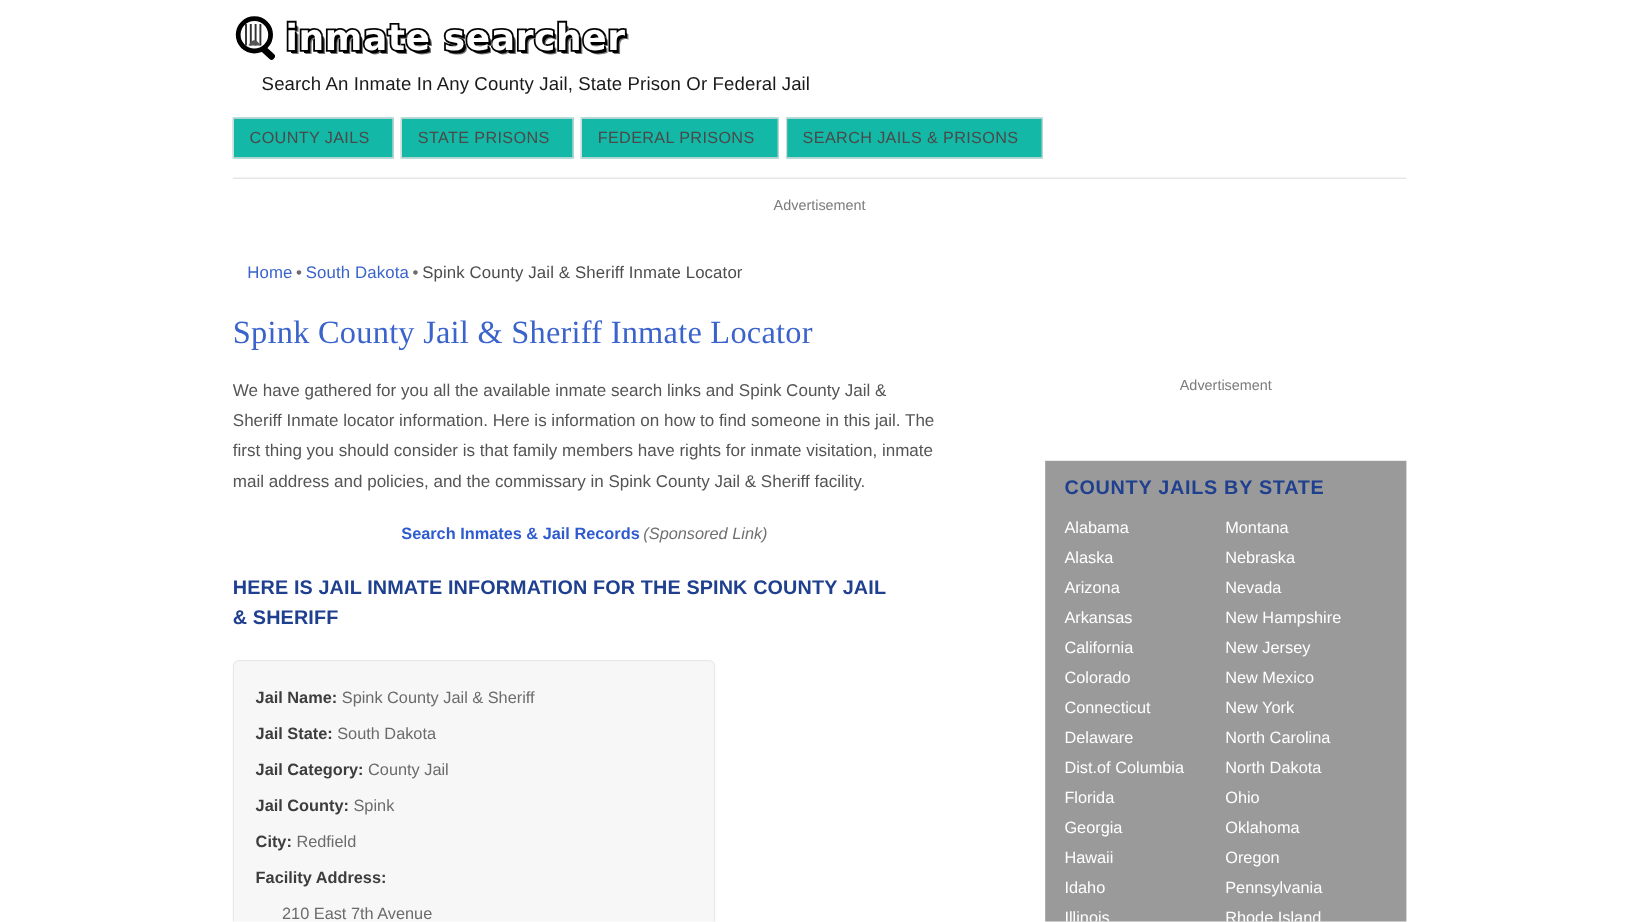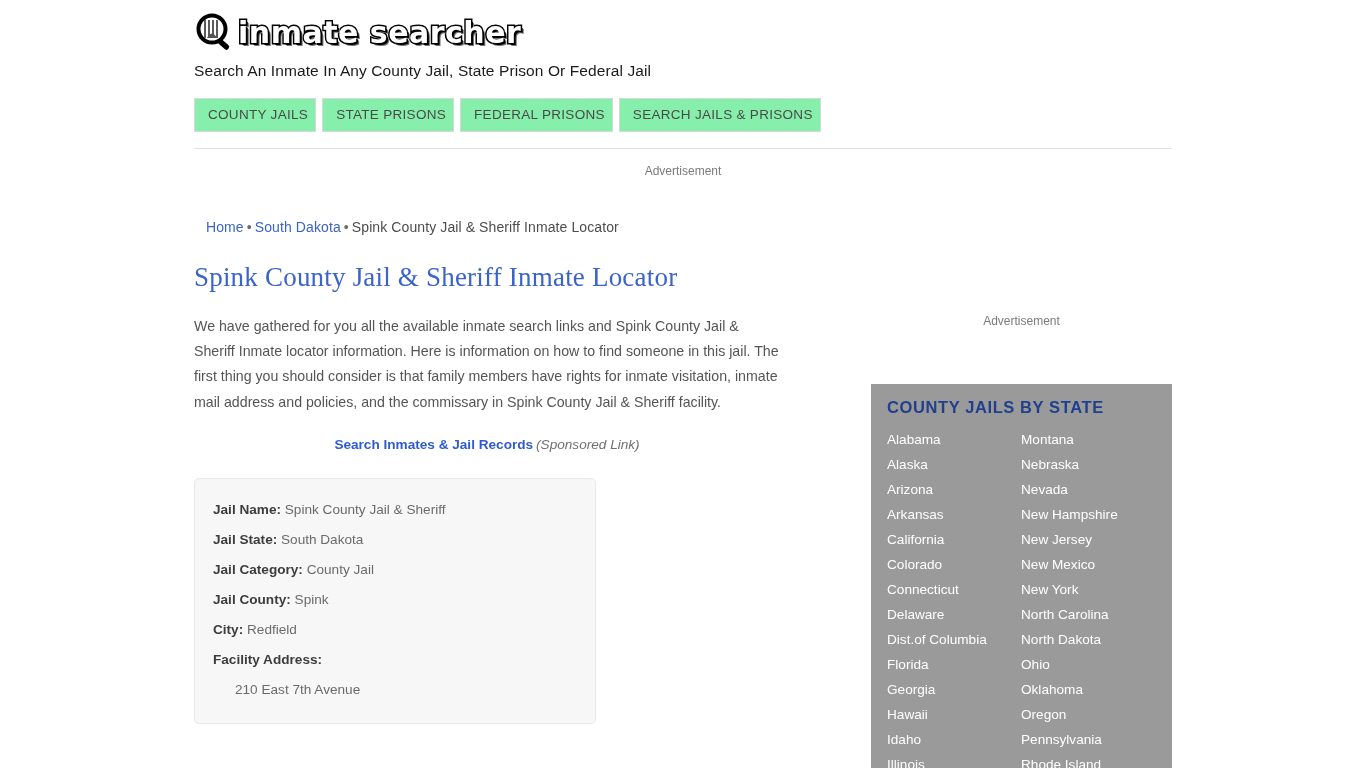--- a/index.html
+++ b/index.html
@@ -51,37 +51,38 @@
       3px 3px 0 #777;
     white-space: nowrap;
     line-height: 42px;
   }
   .tagline {
     font-size: 15.5px;
     color: #1a1a1a;
     margin-top: 6px;
     letter-spacing: 0.1px;
     white-space: nowrap;
+    margin-left: 24px;
   }
 
   
   .navbar {
     position: absolute;
     left: 194px;
     top: 98px;
     display: flex;
     gap: 6px;
   }
   .nav-btn {
-    background: #86efac;
+    background: #14b8a6;
     border: 1px solid #d8d8d8;
     color: #4a4a4a;
     font-size: 13.5px;
     letter-spacing: 0.3px;
-    padding: 9px 7px 10px 13px;
+    padding: 9px 19px 10px 13px;
     line-height: 13px;
     cursor: pointer;
     white-space: nowrap;
     font-family: "Liberation Sans", sans-serif;
   }
 
   .nav-rule {
     position: absolute;
     left: 194px;
     top: 148px;
@@ -278,20 +279,21 @@
   </div>
 
   <div class="main">
     <h1 class="page-title">Spink County Jail &amp; Sheriff Inmate Locator</h1>
     <p class="intro">We have gathered for you all the available inmate search links and Spink County Jail &amp; Sheriff Inmate locator information. Here is information on how to find someone in this jail. The first thing you should consider is that family members have rights for inmate visitation, inmate mail address and policies, and the commissary in Spink County Jail &amp; Sheriff facility.</p>
 
     <div class="sponsored">
       <a>Search Inmates &amp; Jail Records</a><span class="note">(Sponsored Link)</span>
     </div>
 
+    <h2 class="section-title">HERE IS JAIL INMATE INFORMATION FOR THE SPINK COUNTY JAIL &amp; SHERIFF</h2>
 
     <div class="info-box">
       <div class="info-row">
         <b>Jail Name:</b>
         <span>Spink County Jail &amp; Sheriff</span>
       </div>
       <div class="info-row">
         <b>Jail State:</b>
         <span>South Dakota</span>
       </div>

